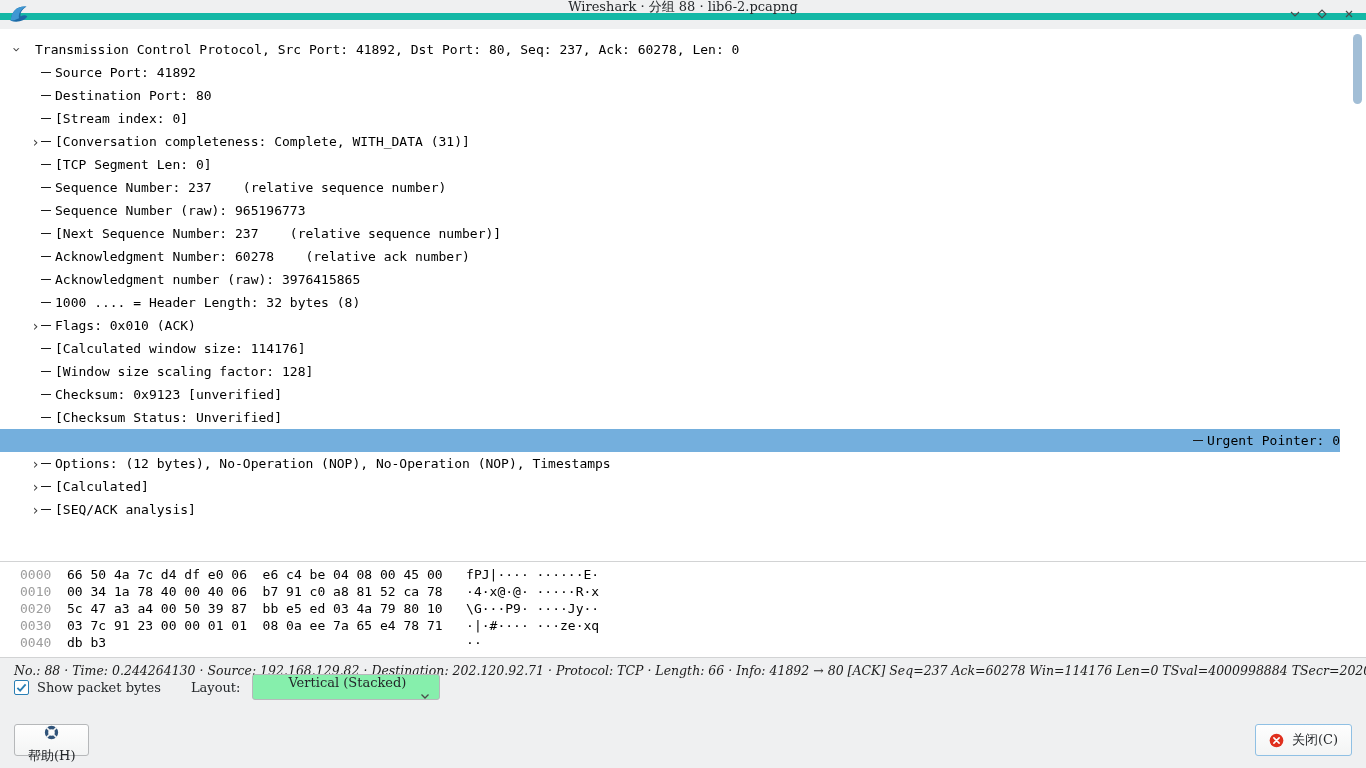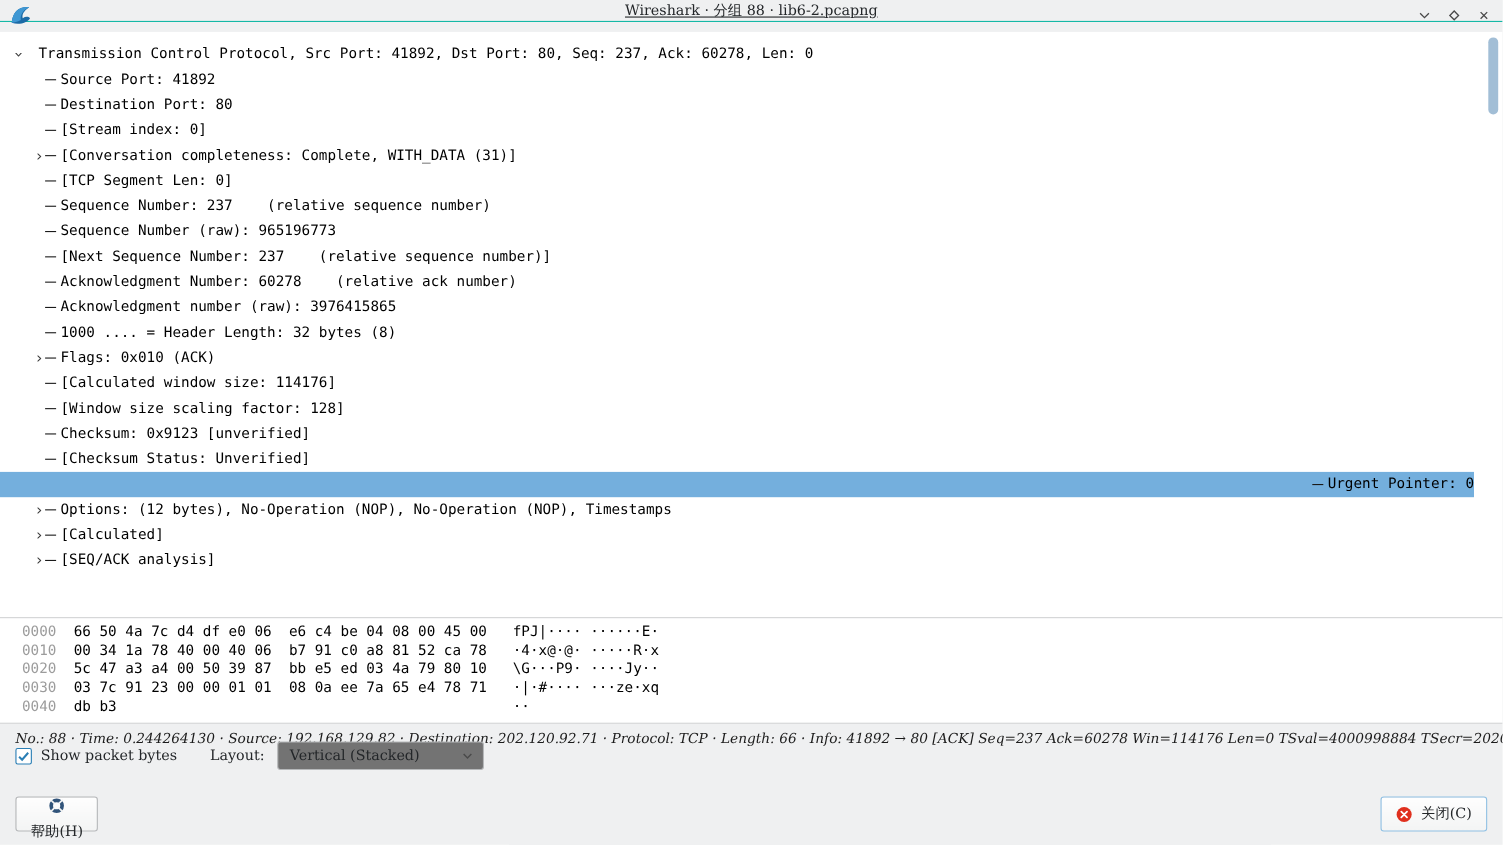--- a/index.html
+++ b/index.html
@@ -8,22 +8,22 @@
     position:relative;
     background: var(--dialog-bg, #eff0f1);
     font-family:"DejaVu Serif", serif;
     color:#232629;
   }
 
   
   .titlebar {
     position:absolute; top:0; left:0; width:1366px; height:20px;
     background: var(--titlebar-bg, #eff0f1);
-    border-bottom:1px solid #14b8a6;
-    display:flex; align-items:center; justify-content:center;text-decoration:underline;
+    border-bottom:7px solid #14b8a6;
+    display:flex; align-items:center; justify-content:center;
   }
   .app-icon { position:absolute; left:9px; top:4px; width:20px; height:20px; }
   .title { font-size:13px; color:#232629; }
   .win-controls { position:absolute; right:10px; top:0; height:28px; display:flex; align-items:center; gap:13px; }
   .wc { width:14px; height:14px; display:inline-flex; align-items:center; justify-content:center; cursor:default; }
 
   
   .tree-pane {
     position:absolute; top:29px; left:0; width:1366px; height:532px;
     background: var(--pane-bg, #ffffff);
@@ -70,23 +70,23 @@
   
   .controls-row { position:absolute; top:673px; left:14px; height:28px; display:flex; align-items:center; font-size:13px; }
   .checkbox {
     width:15px; height:15px; border:1px solid var(--accent-blue, #2a7fb5); border-radius:2px;
     background:#fff; display:inline-flex; align-items:center; justify-content:center; margin-right:8px;
   }
   .checkbox svg { display:none; }
   .checkbox.checked svg { display:block; }
   .layout-label { margin-left:30px; }
   .select {
-    margin-left:12px; width:188px; height:26px; background:#737373;
+    margin-left:12px; width:188px; height:26px; background:#86efac;
     border:1px solid #b6b8ba; border-radius:3px;
-    display:flex; align-items:center; padding:0 8px 0 10px; cursor:default;
+    display:flex; align-items:center; padding:0 8px 0 10px; cursor:default;flex-direction:column;
   }
   .sel-chev { margin-left:auto; display:inline-flex; }
 
   
   .buttons-row { position:absolute; top:724px; left:0; width:1366px; height:32px; }
   .btn {
     position:absolute; height:32px; border:1px solid #b6b8ba; border-radius:3px;
     background:linear-gradient(#fefefe,#f3f4f4);
     display:inline-flex; align-items:center; gap:7px; padding:0 13px;
     font-family:"DejaVu Serif", serif; font-size:13px; color:#232629; cursor:default;

